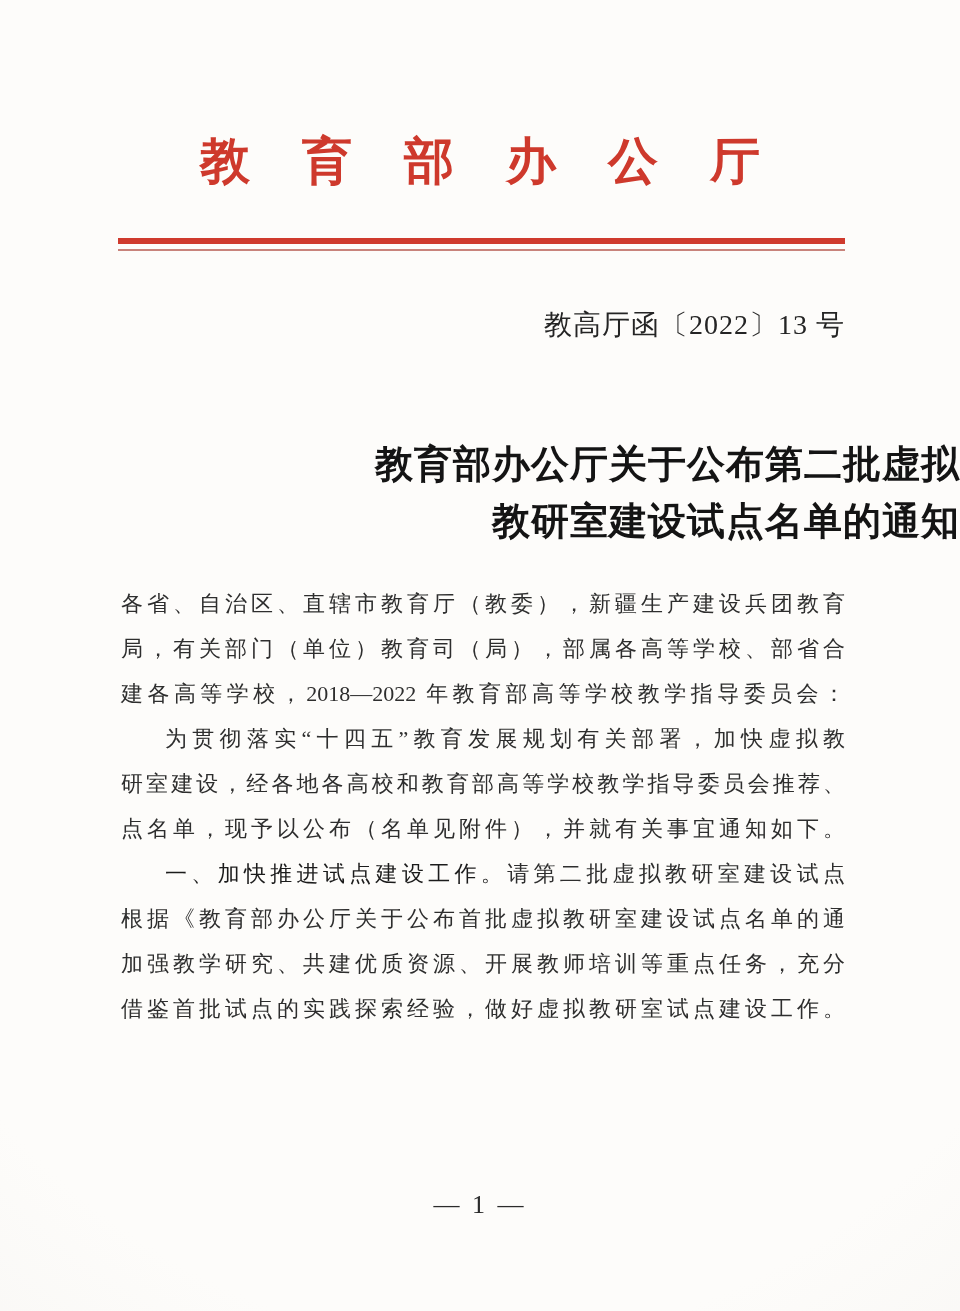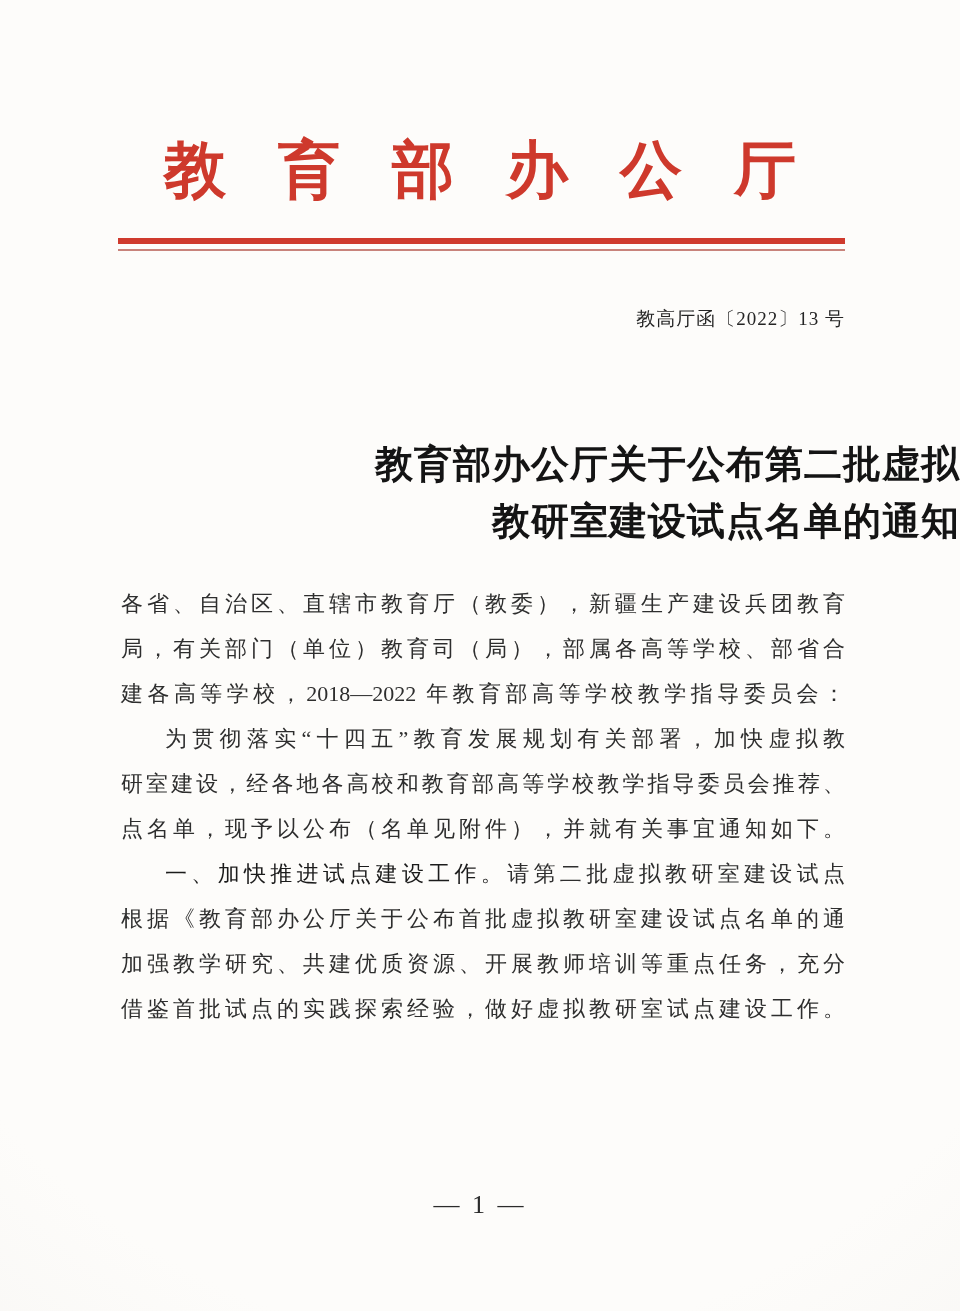--- a/index.html
+++ b/index.html
@@ -14,39 +14,39 @@
     overflow: hidden;
     background:
       radial-gradient(ellipse 130% 110% at 50% 42%, #fdfcfa 55%, #f5f4f1 82%, #e9e7e4 100%);
     color: #2f2f2f;
   }
   
   .letterhead {
     position: absolute;
     top: 128px; left: 0; width: 960px;
     text-align: center;
-    font-size: 62px;
+    font-size: 50px;
     font-weight: 600;
     color: #ce392c;
     letter-spacing: 52px;
     margin-left: 0;
     text-indent: 52px; 
     white-space: nowrap;
   }
   .divider {
     position: absolute;
     left: 118px; top: 238px; width: 727px;
   }
   .divider .thick { height: 6px; background: #cf3a2d; }
   .divider .thin  { height: 2px; background: #c8837b; margin-top: 5px; }
 
   .docnum {
     position: absolute;
     top: 306px; right: 115px;
-    font-size: 19px;
+    font-size: 28px;
     color: #242424;
     letter-spacing: 1px;
     white-space: nowrap;
   }
 
   .doc-title {
     position: absolute;
     top: 436px; left: 0; width: 960px;
     text-align: right;
     font-weight: 700;

